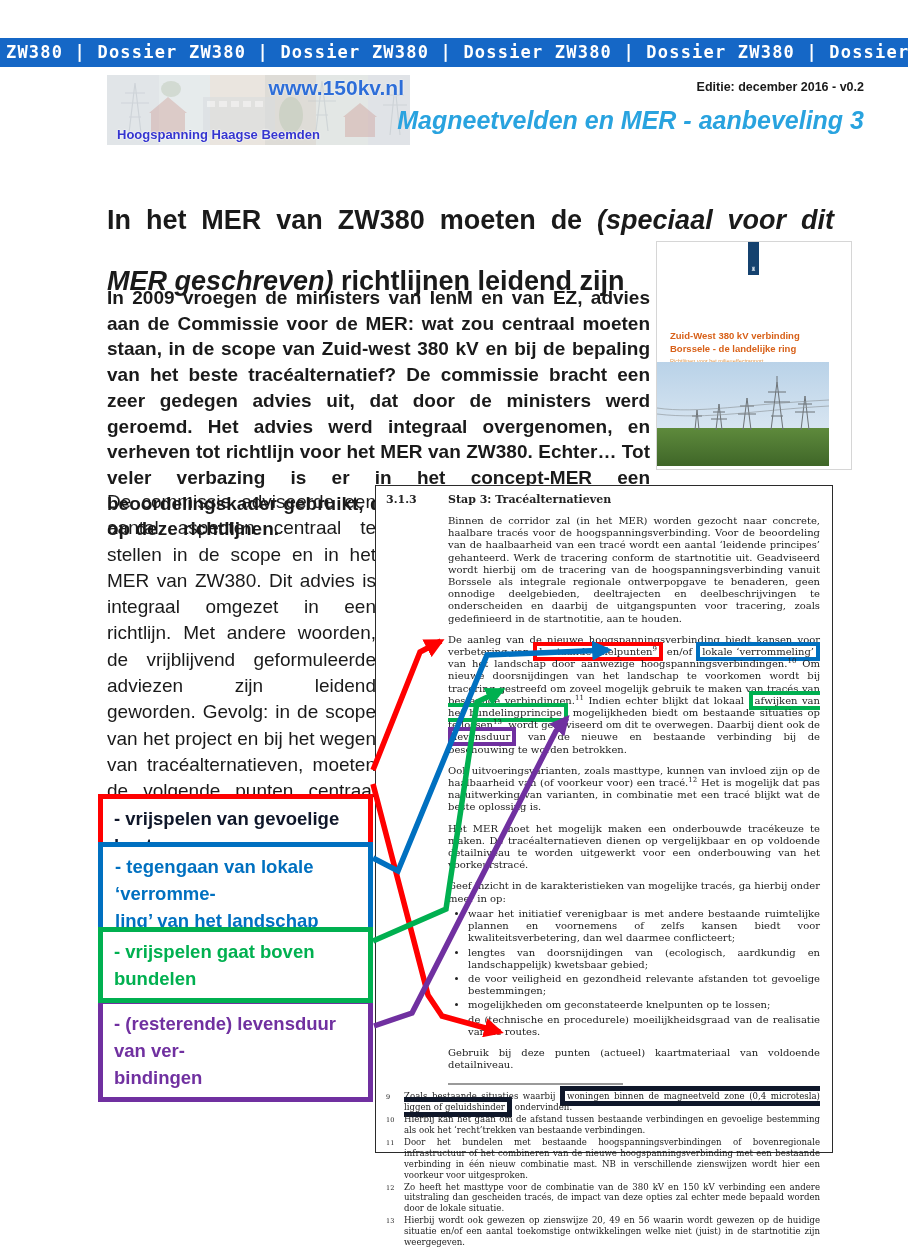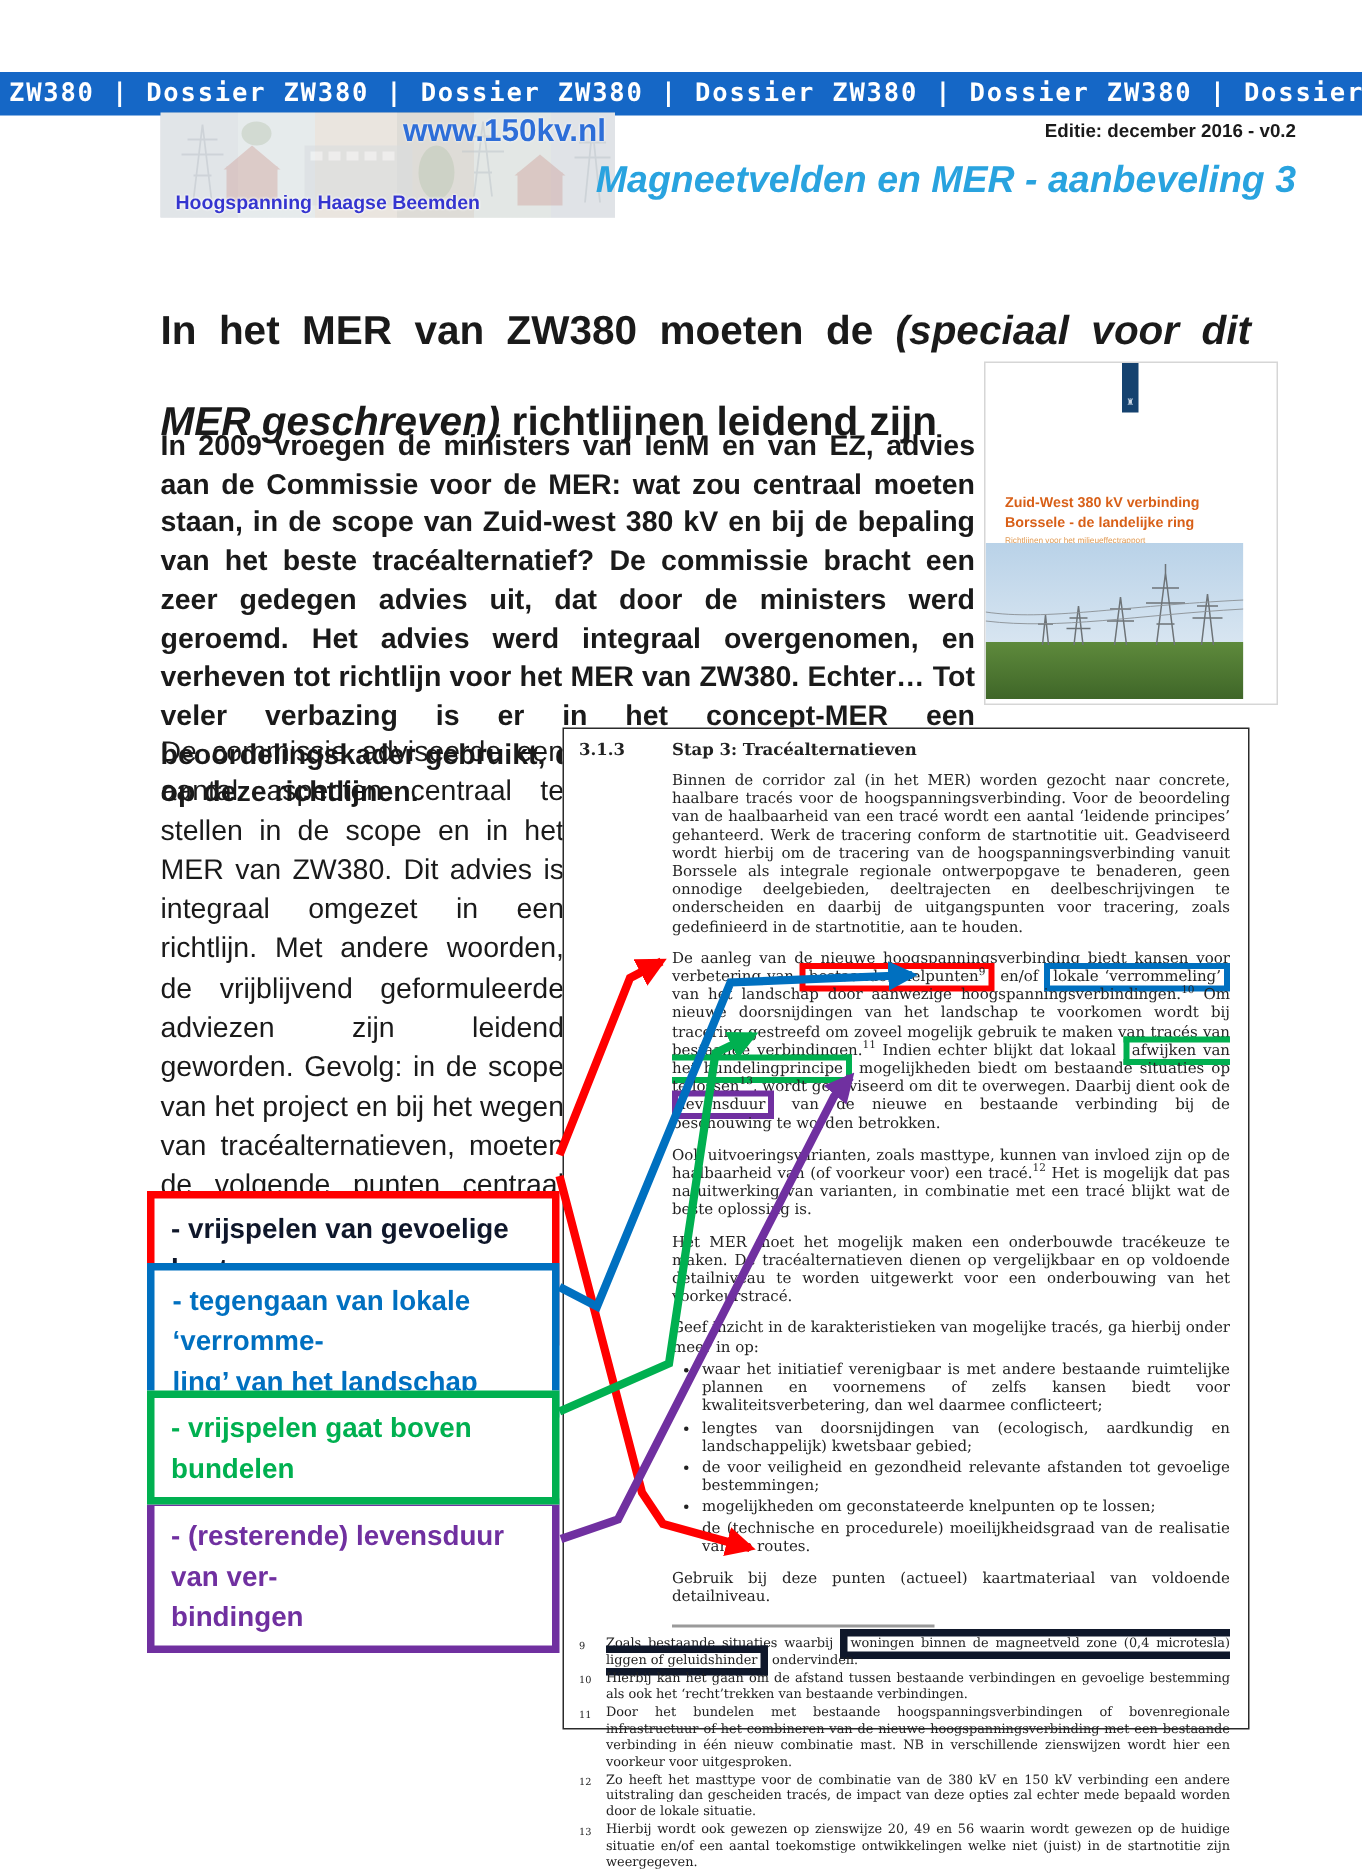--- a/index.html
+++ b/index.html
@@ -1,20 +1,20 @@
 <!DOCTYPE html>
 <html lang="nl"><head>
 <meta charset="utf-8">
 <style>
   html,body{margin:0;padding:0;background:#fff;}
   .page{position:relative;width:908px;height:1250px;background:#fff;overflow:hidden;
         font-family:"Liberation Sans",sans-serif;color:#1a1a1a;}
 
   
-  .banner{position:absolute;left:0;top:48px;width:908px;height:29px;background:#1567C6;
+  .banner{position:absolute;left:0;top:38px;width:908px;height:29px;background:#1567C6;
           color:#fff;font-family:"DejaVu Sans Mono",monospace;font-weight:bold;
           font-size:17px;line-height:29px;letter-spacing:1.2px;white-space:nowrap;
           overflow:hidden;padding-left:6px;box-sizing:border-box;}
 
   
   .logo{position:absolute;left:107px;top:75px;width:303px;height:70px;overflow:hidden;
         background:linear-gradient(90deg,#c9d0d6 0 17%,#d2dadd 17% 34%,#d9cfc5 34% 52%,
                    #c4c0b6 52% 69%,#ccd4cf 69% 86%,#c7cdd3 86% 100%);}
   .logo::after{content:"";position:absolute;inset:0;background:rgba(255,255,255,.45);}
   .logo svg{position:absolute;inset:0;opacity:.55;}

